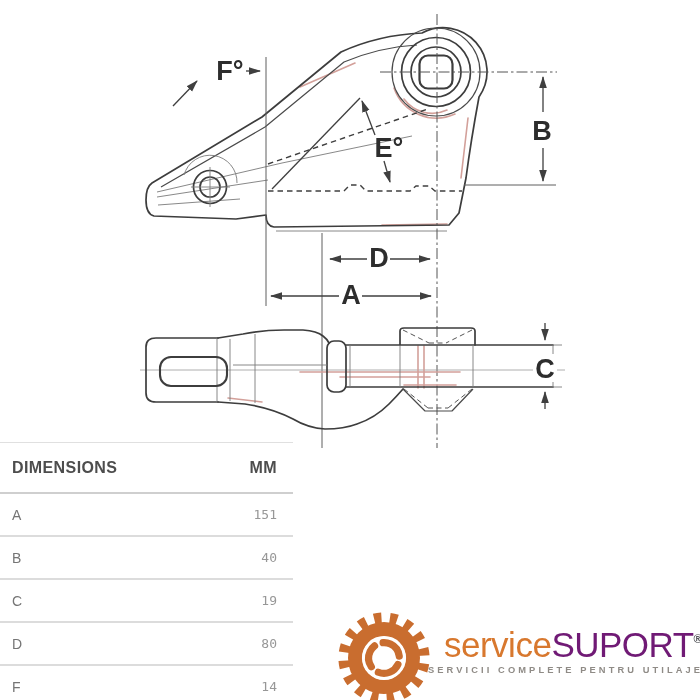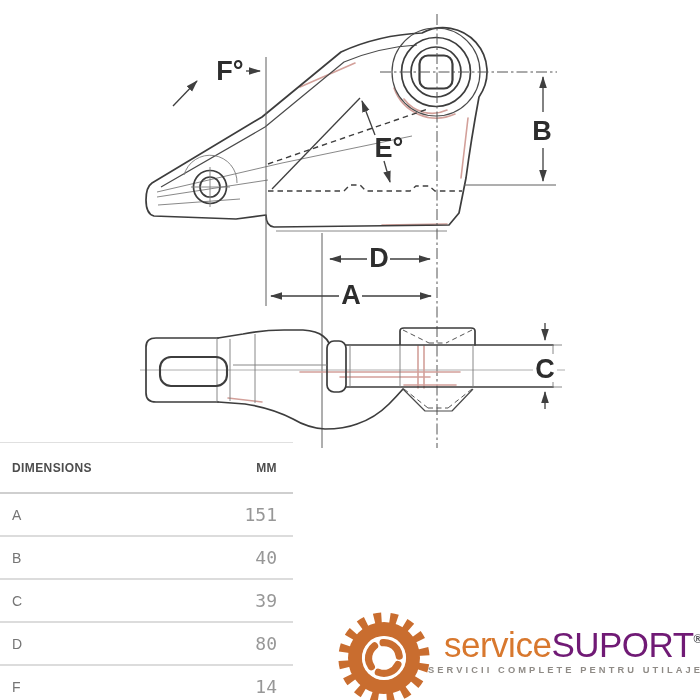--- a/index.html
+++ b/index.html
@@ -22,29 +22,29 @@
   .dim{font-family:"Liberation Sans",sans-serif;font-size:27px;font-weight:700;fill:#2d2d2d;text-anchor:middle;}
   .ctr{fill:none;stroke:#9a9a9a;stroke-width:0.8;}
   
   .dim-table{
     position:absolute;left:0;top:442px;width:293px;border-top:1px solid #e0e0e0;
     box-sizing:border-box;background:#fff;
   }
   .thead{
     height:49px;display:flex;align-items:center;justify-content:space-between;
     padding:0 16px 0 12px;border-bottom:2px solid #cfcfcf;
-    font-size:12px;font-weight:700;color:#4d4d4d;letter-spacing:0.4px;gap:24px;
+    font-size:16px;font-weight:700;color:#4d4d4d;letter-spacing:0.4px;gap:24px;
   }
   .trow{
     height:41px;display:flex;align-items:center;justify-content:space-between;
     padding:0 16px 0 12px;border-bottom:2px solid #dcdcdc;
   }
   .trow:last-child{border-bottom:none;}
   .tl{font-size:14px;color:#757575;}
-  .tv{font-size:18px;color:#979797;font-family:"DejaVu Sans Mono",monospace;}
+  .tv{font-size:13px;color:#979797;font-family:"DejaVu Sans Mono",monospace;}
   
   .logo{position:absolute;left:336px;top:610px;display:flex;align-items:flex-start;}
   .gear{flex:0 0 auto;}
   .logo-text{margin-left:-4px;padding-top:17px;}
   .brand{font-size:35px;line-height:1;letter-spacing:-0.5px;white-space:nowrap;}
   .b1{color:#d8782e;font-weight:400;margin-left:16px;}
   .b2{color:#701a75;font-weight:400;}
   .reg{color:#55565a;font-size:12px;font-weight:700;vertical-align:14px;letter-spacing:0;}
   .tagline{
     margin-top:3px;font-size:9.3px;font-weight:700;letter-spacing:3.1px;
@@ -187,21 +187,21 @@
     <div class="trow">
       <span class="tl">A</span>
       <span class="tv">151</span>
     </div>
     <div class="trow">
       <span class="tl">B</span>
       <span class="tv">40</span>
     </div>
     <div class="trow">
       <span class="tl">C</span>
-      <span class="tv">39</span>
+      <span class="tv">19</span>
     </div>
     <div class="trow">
       <span class="tl">D</span>
       <span class="tv">80</span>
     </div>
     <div class="trow">
       <span class="tl">F</span>
       <span class="tv">14</span>
     </div>
   </div>

